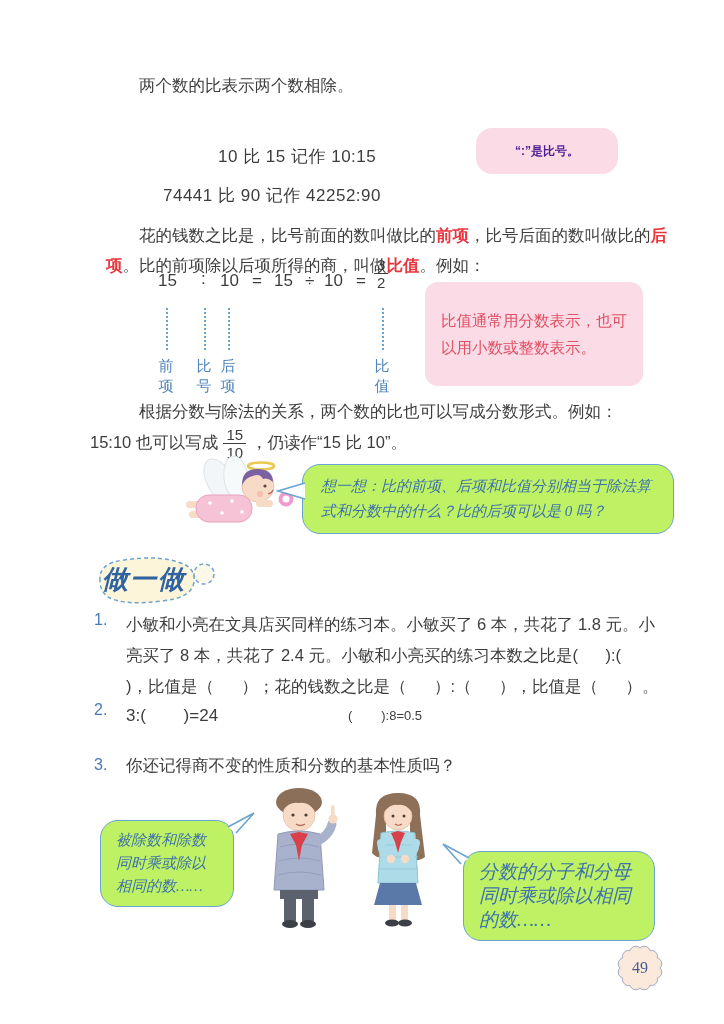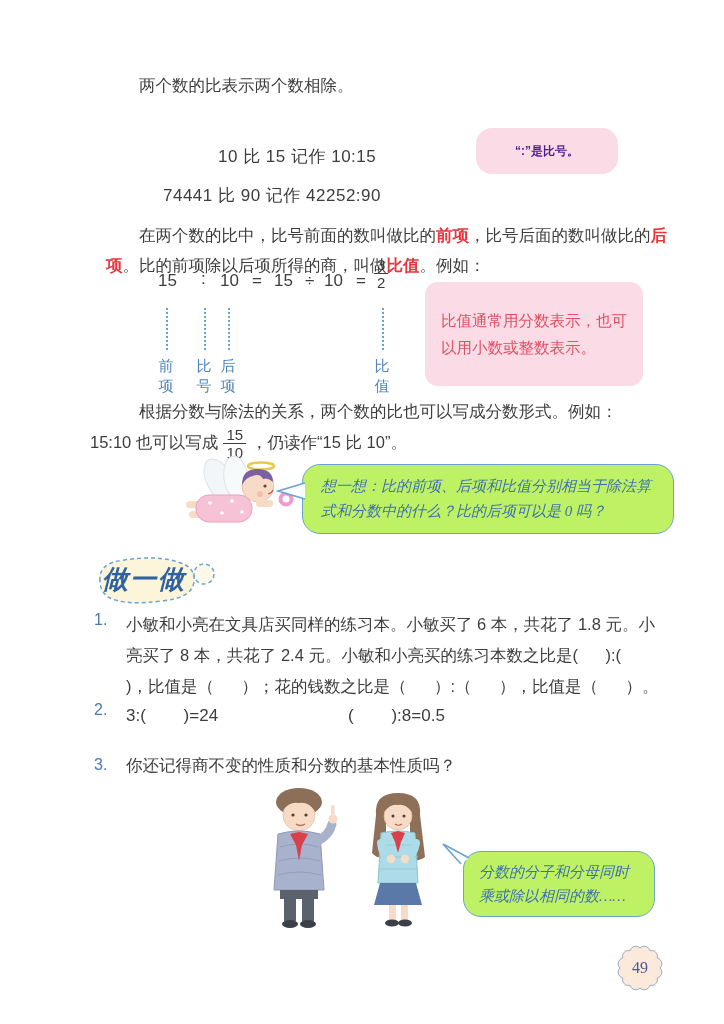--- a/index.html
+++ b/index.html
@@ -50,21 +50,21 @@
   <div class="abs para indent" style="left:90px; top:70px;">两个数的比表示两个数相除。</div>
 
   <div class="abs example-line" style="left:172px; top:145px;margin-left:46px;">10 比 15 记作 10:15</div>
   <div class="abs example-line" style="left:163px; top:184px;">74441 比 90 记作 42252:90</div>
 
   <div class="abs pink-bubble" style="left:476px; top:128px; width:142px; height:46px;">
     <span style="font-size:12px; color:#4c1d95;font-weight:bold;">“:”是比号。</span>
   </div>
 
   <div class="abs para indent" style="left:90px; top:220px; width:578px;">
-    <span>在两个数的比中，比号前面的数叫做比的</span><span class="term-red">前项</span><span>，比号后面的数叫做比的</span><span class="term-red">后项</span><span>。比的前项除以后项所得的商，叫做</span><span class="term-red">比值</span><span>。例如：</span>
+    <span>花的钱数之比是，比号前面的数叫做比的</span><span class="term-red">前项</span><span>，比号后面的数叫做比的</span><span class="term-red">后项</span><span>。比的前项除以后项所得的商，叫做</span><span class="term-red">比值</span><span>。例如：</span>
   </div>
 
   <span class="abs eq-item" style="left:158px; top:270px;">15</span>
   <span class="abs eq-item" style="left:201px; top:268px;">:</span>
   <span class="abs eq-item" style="left:220px; top:270px;">10</span>
   <span class="abs eq-item" style="left:252px; top:270px;">=</span>
   <span class="abs eq-item" style="left:274px; top:270px;">15</span>
   <span class="abs eq-item" style="left:305px; top:270px;">÷</span>
   <span class="abs eq-item" style="left:324px; top:270px;">10</span>
   <span class="abs eq-item" style="left:356px; top:270px;">=</span>
@@ -127,21 +127,21 @@
     <path d="M16,32 Q14,14 40,11 Q72,6 94,13 Q112,18 110,33 Q108,49 78,52 Q40,57 24,48 Q16,42 16,32 Z" fill="#fcf5da" stroke="#6ba3d0" stroke-width="1.5" stroke-dasharray="4,3"></path>
     <circle cx="120" cy="25" r="10" fill="#fdf9e8" stroke="#6ba3d0" stroke-width="1.5" stroke-dasharray="4,3"></circle>
   </svg>
   <div class="abs" style="left:102px; top:562px; font-size:26px; font-weight:bold; color:#2f63a0; font-family:'Liberation Serif',serif; font-style:italic; letter-spacing:2px;">做一做</div>
 
   <div class="abs blue-no" style="left:94px; top:611px;">1.</div>
   <div class="abs ex-text" style="left:126px; top:609px; width:542px;">小敏和小亮在文具店买同样的练习本。小敏买了 6 本，共花了 1.8 元。小亮买了 8 本，共花了 2.4 元。小敏和小亮买的练习本数之比是(      ):(      )，比值是（      ）；花的钱数之比是（      ）:（      ），比值是（      ）。</div>
 
   <div class="abs blue-no" style="left:94px; top:701px;">2.</div>
   <div class="abs ex-text" style="left:126px; top:700px; font-size:17px;">3:(        )=24</div>
-  <div class="abs ex-text" style="left:348px; top:700px; font-size:17px;">(        ):8=0.5</div>
+  <div class="abs ex-text" style="left:348px; top:700px; font-size:13px;">(        ):8=0.5</div>
 
   <div class="abs blue-no" style="left:94px; top:756px;">3.</div>
   <div class="abs" style="left:126px; top:755px;">你还记得商不变的性质和分数的基本性质吗？</div>
 
   <svg class="abs" style="left:240px; top:785px;" width="225" height="152" viewBox="0 0 225 152">
 
     <g>
       <ellipse cx="59" cy="17" rx="23" ry="14" fill="#8b6f58"></ellipse>
       <circle cx="59" cy="30" r="16" fill="#f8dbc6" stroke="#e3b79f" stroke-width="0.7"></circle>
       <path d="M43,25 Q45,12 59,11 Q74,12 75,26 Q68,16 59,18 Q50,16 43,25 Z" fill="#8b6f58"></path>
@@ -176,22 +176,28 @@
       <circle cx="151" cy="74" r="4.2" fill="#f8dbc6"></circle>
         <circle cx="165" cy="74" r="4.2" fill="#f8dbc6"></circle>
       <path d="M140,98 L176,98 L182,120 L134,120 Z" fill="#5b79a8"></path>
       <rect x="149" y="120" width="7" height="15" fill="#f8dbc6"></rect>
       <rect x="161" y="120" width="7" height="15" fill="#f8dbc6"></rect>
       <ellipse cx="152" cy="138" rx="7" ry="3.5" fill="#3c3f46"></ellipse>
       <ellipse cx="165" cy="138" rx="7" ry="3.5" fill="#3c3f46"></ellipse>
     </g>
   </svg>
 
-
-  <div class="speech" style="left:463px; top:851px; width:192px; padding:8px 15px; font-size:15px; line-height:24px;">
+  <div class="speech" style="left:100px; top:820px; width:134px; padding:8px 15px; font-size:15px; line-height:23px;">
+    <svg class="tail" style="right:-23px; top:-10px;" width="30" height="24">
+      <path d="M2,16 L28,2 L10,22" fill="#ffffff" stroke="#6ba3d0" stroke-width="1.6"></path>
+    </svg>
+    <span>被除数和除数同时乘或除以相同的数……</span>
+  </div>
+
+  <div class="speech" style="left:463px; top:851px; width:192px; padding:8px 15px; font-size:19px; line-height:24px;">
     <svg class="tail" style="left:-23px; top:-10px;" width="30" height="24">
       <path d="M28,16 L2,2 L20,22" fill="#ffffff" stroke="#6ba3d0" stroke-width="1.6"></path>
     </svg>
     <span>分数的分子和分母同时乘或除以相同的数……</span>
   </div>
 
   <svg class="abs" style="left:616px; top:944px;" width="48" height="48" viewBox="0 0 48 48">
     <path d="M44,24 A6,6 0 0 1 41.32,34 A6,6 0 0 1 34,41.32 A6,6 0 0 1 24,44 A6,6 0 0 1 14,41.32 A6,6 0 0 1 6.68,34 A6,6 0 0 1 4,24 A6,6 0 0 1 6.68,14 A6,6 0 0 1 14,6.68 A6,6 0 0 1 24,4 A6,6 0 0 1 34,6.68 A6,6 0 0 1 41.32,14 A6,6 0 0 1 44,24 Z" fill="#fbeadb" stroke="#98a6c4" stroke-width="1"></path>
   </svg>
   <div class="abs" style="left:616px; top:944px; width:48px; height:48px; display:flex; align-items:center; justify-content:center; font-family:'Liberation Serif',serif; font-size:16px; color:#4a5a8e;">49</div>

